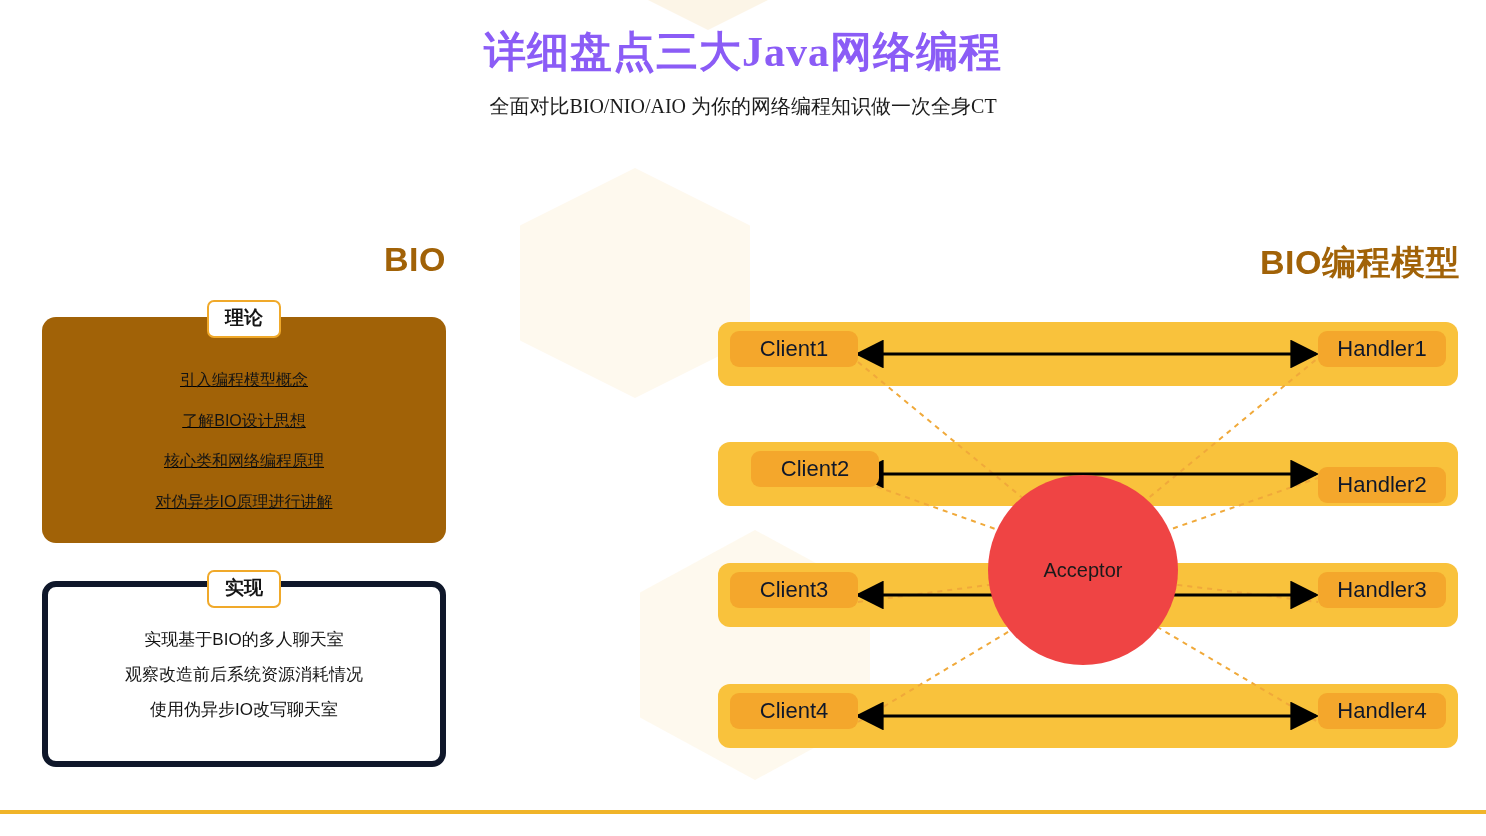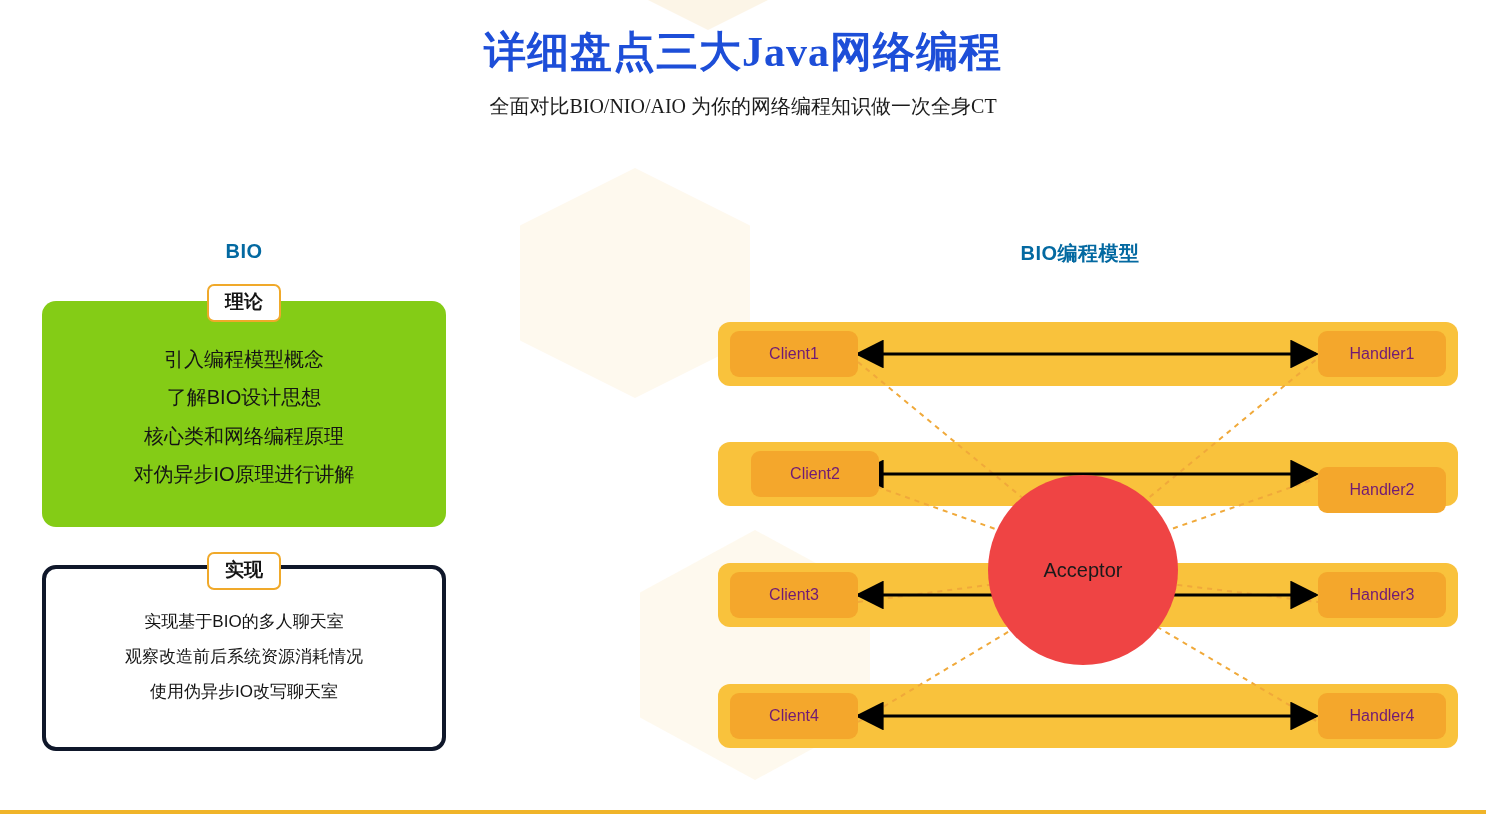--- a/index.html
+++ b/index.html
@@ -48,84 +48,85 @@
     position: absolute;
     top: 26px;
     left: 0;
     width: 1486px;
     text-align: center;
   }
   .page-title {
     font-family: "Liberation Serif", serif;
     font-size: 42px;
     font-weight: bold;
-    color: #1d4ed8;
+    color: #8b5cf6;
     letter-spacing: 1px;
     margin: 0;
     line-height: 1.25;
   }
   .page-subtitle {
     font-family: "Liberation Serif", serif;
     font-size: 20px;
     color: #1b1b1b;
     margin-top: 14px;
     line-height: 1.3;
   }
 
   
   .left-col {
     position: absolute;
     left: 42px;
     top: 240px;
     width: 404px;
   }
   .section-heading {
-    text-align: center;
-    font-size: 20px;
+    text-align: right;
+    font-size: 34px;
     font-weight: bold;
-    color: #0369a1;
+    color: #a16207;
     letter-spacing: 0.5px;
   }
   .card {
     position: relative;
     border-radius: 14px;
     margin-top: 38px;
     padding: 34px 18px 26px;
     box-sizing: border-box;
   }
   .card-filled {
-    background: #84cc16;
+    background: #a16207;
     height: 226px;
+    text-decoration: underline;
   }
   .card-outlined {
     background: #ffffff;
-    border: 4px solid #0f172a;
+    border: 6px solid #0f172a;
     height: 186px;
     padding-top: 30px;
   }
   .card-tag {
     position: absolute;
     top: -17px;
     left: 50%;
     transform: translateX(-50%);
     background: #ffffff;
     border: 2px solid #f0a92a;
     border-radius: 7px;
     padding: 3px 16px 5px;
     font-size: 19px;
     font-weight: bold;
     color: #151515;
     white-space: nowrap;
   }
   .card-line {
     text-align: center;
-    font-size: 20px;
+    font-size: 16px;
     color: #141414;
     line-height: 1.42;
-    margin: 10px 0;
+    margin: 18px 0;
     white-space: nowrap;
   }
   .card-outlined .card-line {
     font-size: 17px;
     margin: 11px 0;
   }
 
   
   .right-col {
     position: absolute;
@@ -144,28 +145,28 @@
     position: absolute;
     left: 0;
     width: 740px;
     height: 64px;
     background: #f9c23c;
     border-radius: 12px;
   }
   .node {
     position: absolute;
     top: 9px;
-    height: 46px;
+    height: 36px;
     background: #f4a72c;
     border-radius: 9px;
     display: flex;
     align-items: center;
     justify-content: center;
-    font-size: 16px;
-    color: #701a75;
+    font-size: 22px;
+    color: #0f172a;
     box-sizing: border-box;
   }
   .node-client {
     left: 12px;
     width: 128px;
   }
   .node-handler {
     right: 12px;
     width: 128px;
   }

